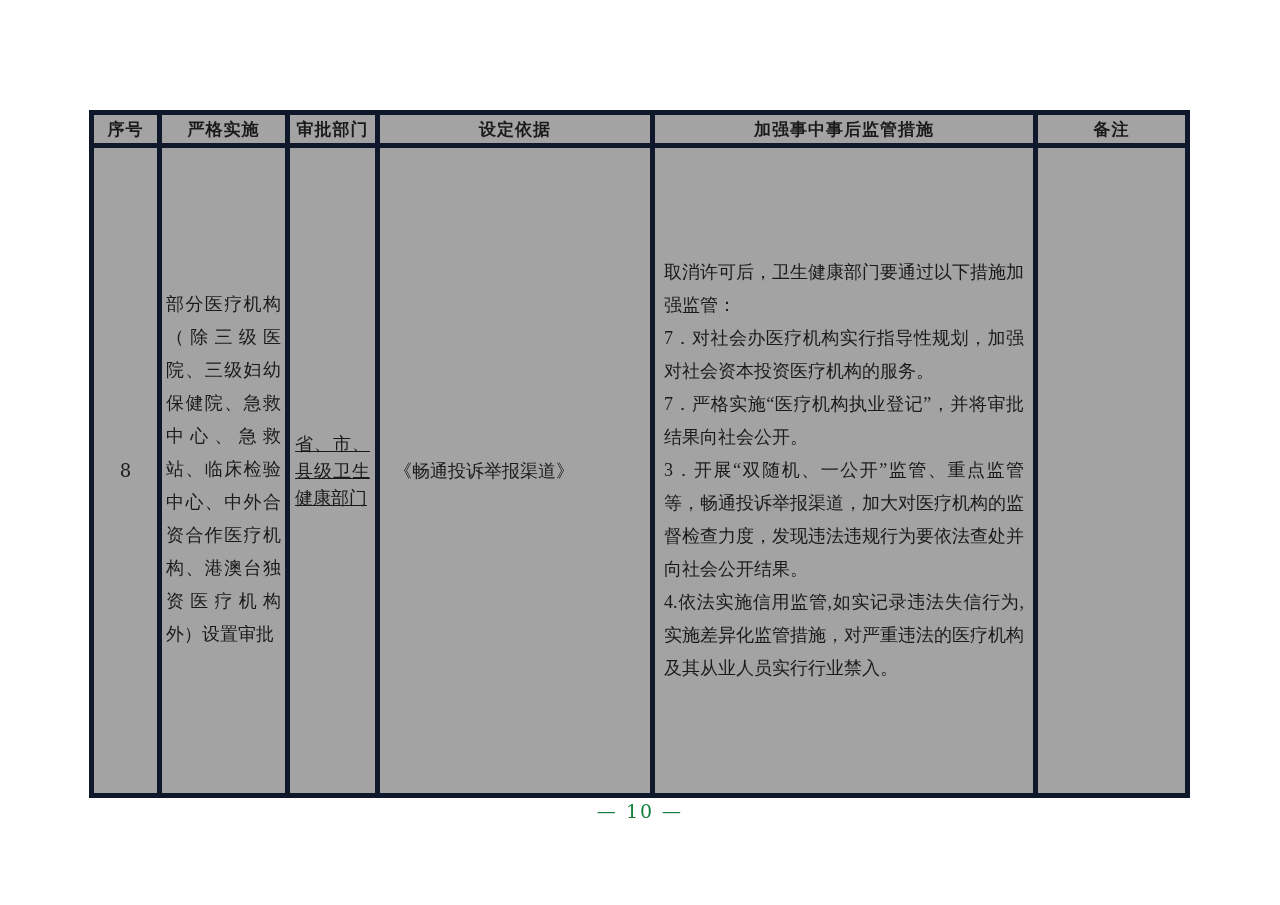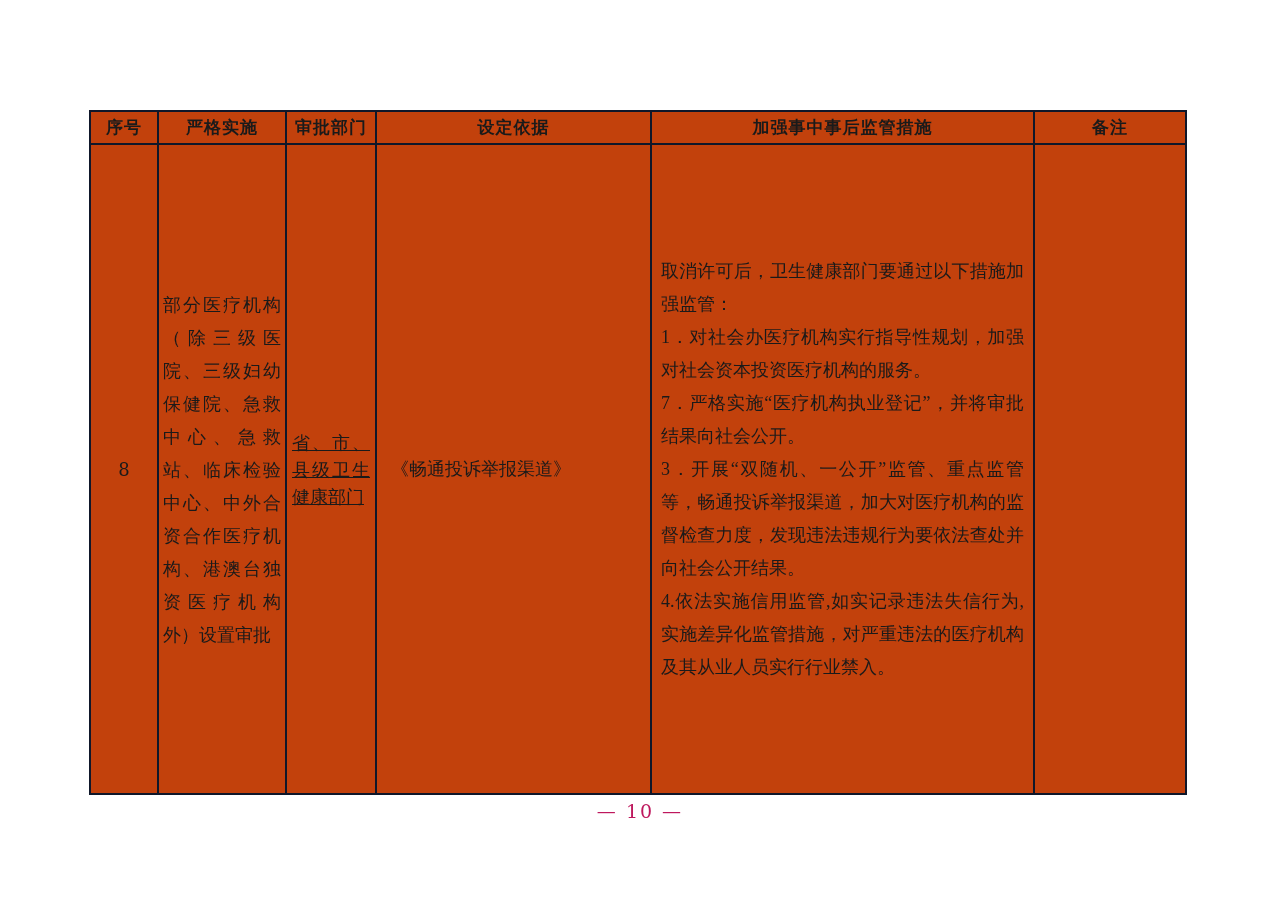--- a/index.html
+++ b/index.html
@@ -16,22 +16,22 @@
     background: #ffffff;
   }
   table.doc-table {
     position: absolute;
     left: 89px; top: 110px;
     width: 1096px;
     border-collapse: collapse;
     table-layout: fixed;
   }
   .doc-table th, .doc-table td {
-    border: 2px solid #0f172a;
-    background: #c2410c;
+    border: 5px solid #0f172a;
+    background: #a3a3a3;
   }
   .doc-table thead th {
     height: 33px;
     font-family: "Liberation Sans", sans-serif;
     font-weight: bold;
     font-size: 17px;
     text-align: center;
     vertical-align: middle;
     letter-spacing: 1px;
   }
@@ -41,20 +41,21 @@
     font-size: 18px;
   }
   .cell-index {
     text-align: center;
     font-size: 19px;
   }
   .item-name-text {
     padding: 0 4px;
     line-height: 33px;
     text-align: justify;
+    font-family: Liberation Mono, monospace;
   }
   .department-text {
     padding: 0 5px;
     line-height: 27px;
     text-align: justify;
     text-decoration: underline;
   }
   .basis-text {
     padding-left: 14px;
     padding-right: 6px;
@@ -66,21 +67,21 @@
     text-align: justify;
   }
   .measures-text p { margin: 0; font-family: Liberation Serif, serif; }
   .page-footer {
     position: absolute;
     left: 0; top: 800px;
     width: 1280px;
     text-align: center;
     font-size: 19px;
     letter-spacing: 2px;
-    color: #be185d;
+    color: #15803d;
   }
 </style>
 </head>
 <body>
 
 <div class="page">
 
   <table class="doc-table">
     <colgroup>
       <col style="width:68px">
@@ -108,21 +109,21 @@
         </td>
         <td>
           <div class="department-text">省、市、县级卫生健康部门</div>
         </td>
         <td>
           <div class="basis-text">《畅通投诉举报渠道》</div>
         </td>
         <td>
           <div class="measures-text">
               <p>取消许可后，卫生健康部门要通过以下措施加强监管：</p>
-              <p>1．对社会办医疗机构实行指导性规划，加强对社会资本投资医疗机构的服务。</p>
+              <p>7．对社会办医疗机构实行指导性规划，加强对社会资本投资医疗机构的服务。</p>
               <p>7．严格实施“医疗机构执业登记”，并将审批结果向社会公开。</p>
               <p>3．开展“双随机、一公开”监管、重点监管等，畅通投诉举报渠道，加大对医疗机构的监督检查力度，发现违法违规行为要依法查处并向社会公开结果。</p>
               <p>4.依法实施信用监管,如实记录违法失信行为,实施差异化监管措施，对严重违法的医疗机构及其从业人员实行行业禁入。</p>
             </div>
         </td>
         <td>
           <div></div>
         </td>
       </tr>
     </tbody>

